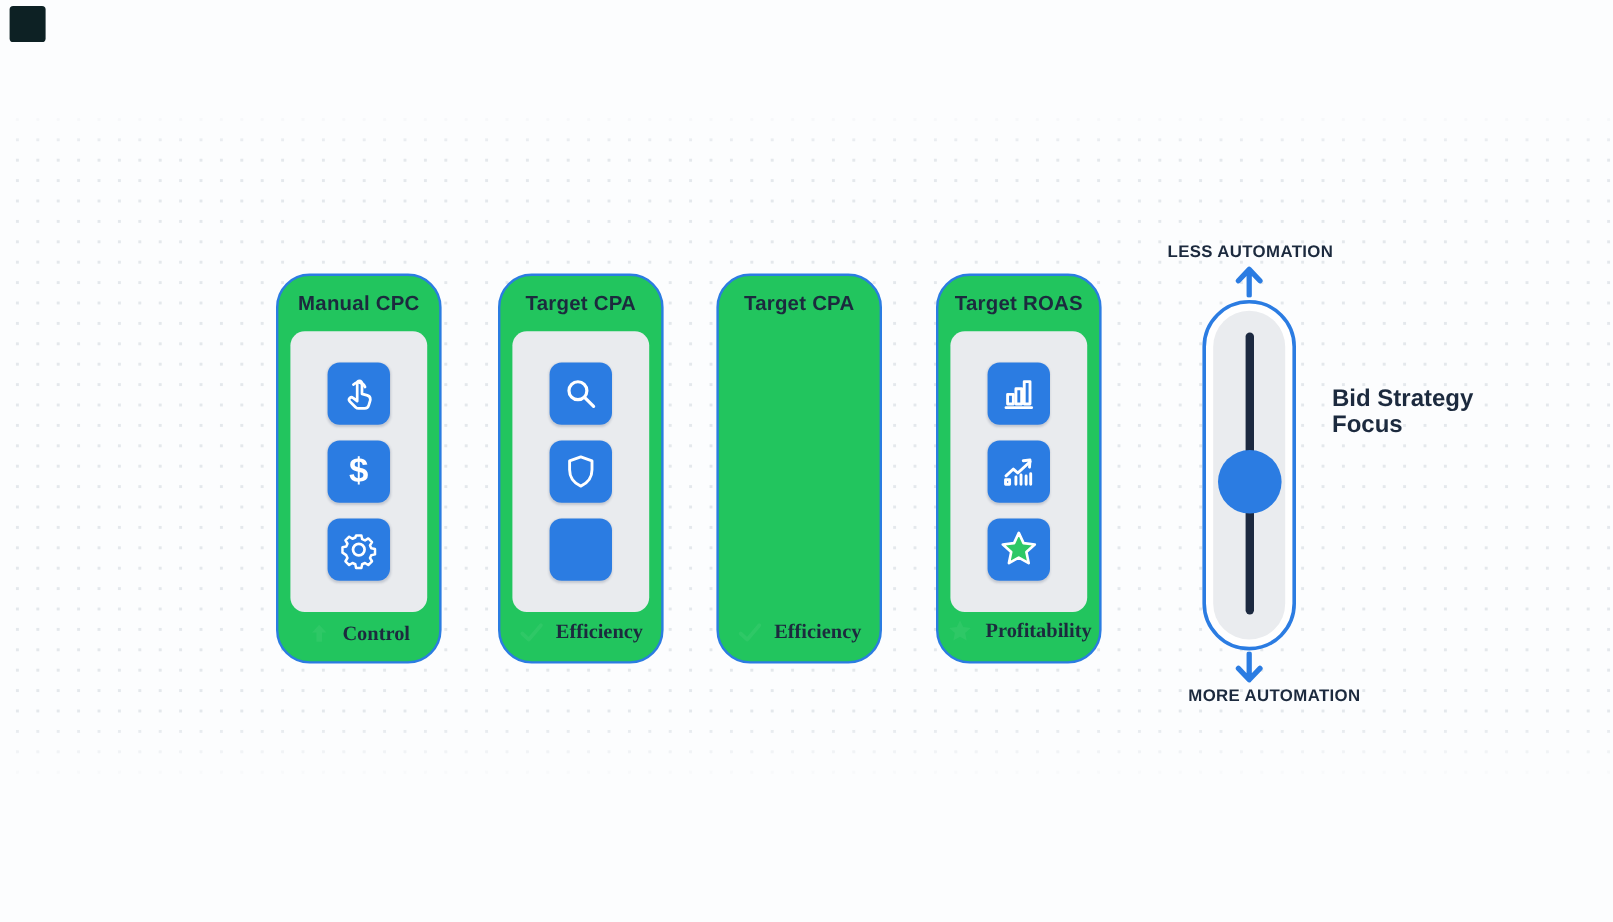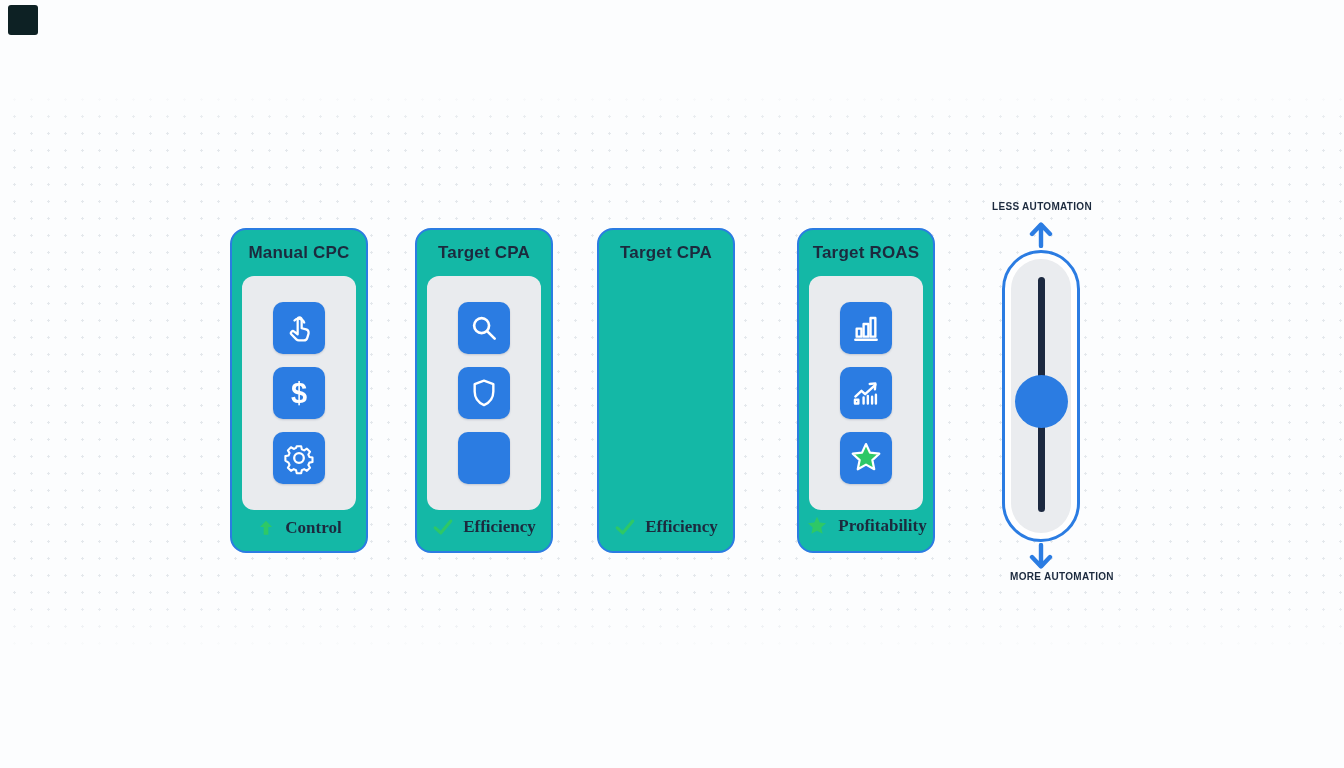--- a/index.html
+++ b/index.html
@@ -27,23 +27,23 @@
     -webkit-mask-image:linear-gradient(to bottom,transparent 0,transparent 92px,#000 125px,#000 600px,transparent 652px,transparent 100%);
             mask-image:linear-gradient(to bottom,transparent 0,transparent 92px,#000 125px,#000 600px,transparent 652px,transparent 100%);
   }
   .logo-square{
     position:absolute;left:8px;top:5px;width:30px;height:30px;
     background:var(--logo-dark);border-radius:3px;
   }
   
   .card{
     position:absolute;top:228px;width:138px;height:325px;
-    background:#14b8a6;border:2px solid var(--accent-blue);border-radius:16px;
-  }
-  .card-1{left:230px;} .card-2{left:415px;} .card-3{left:597px;} .card-4{left:797px;}
+    background:#22c55e;border:2px solid var(--accent-blue);border-radius:28px;
+  }
+  .card-1{left:230px;} .card-2{left:415px;} .card-3{left:597px;} .card-4{left:780px;}
   .card-title{
     margin-top:13px;text-align:center;
     font-size:17px;font-weight:bold;color:var(--ink);letter-spacing:.2px;
   }
   .tile-panel{
     position:absolute;left:10px;right:10px;top:46px;height:234px;
     background:var(--panel-gray);border-radius:12px;
     display:flex;flex-direction:column;align-items:center;justify-content:center;gap:13px;
   }
   .tile{
@@ -55,21 +55,21 @@
   .dollar-glyph{color:#fff;font-size:29px;font-weight:bold;line-height:1;}
   .card-footer{
     position:absolute;left:0;right:0;bottom:13px;
     display:flex;align-items:center;justify-content:center;gap:9px;
     font-size:17px;font-weight:bold;color:var(--ink);font-family:Liberation Serif, serif;
   }
   .card-footer svg{display:block;}
   
   .slider-label{
     position:absolute;width:220px;text-align:center;
-    font-size:10px;font-weight:bold;color:var(--ink);letter-spacing:.3px;
+    font-size:14px;font-weight:bold;color:var(--ink);letter-spacing:.3px;
   }
   .label-less{left:932px;top:201px;}
   .label-more{left:952px;top:571px;}
   .arrow-glyph{position:absolute;left:1027px;width:28px;height:28px;}
   .arrow-up-pos{top:220px;}
   .arrow-down-pos{top:543px;}
   .capsule{
     position:absolute;left:1002px;top:250px;width:78px;height:292px;
     background:#fff;border:3px solid var(--accent-blue);border-radius:40px;
   }
@@ -201,13 +201,14 @@
     <div class="slider-track"></div>
     <div class="slider-handle"></div>
   </div>
 
   <svg class="arrow-glyph arrow-down-pos" viewBox="0 0 28 28" fill="none">
     <path d="M14 2v19M5 14l9 9.5L23 14" stroke="#2b7ce2" stroke-width="4.4" stroke-linecap="round" stroke-linejoin="round"></path>
   </svg>
 
   <div class="slider-label label-more">MORE AUTOMATION</div>
 
+  <div class="focus-label">Bid Strategy Focus</div>
 </div>
 
 </body></html>

